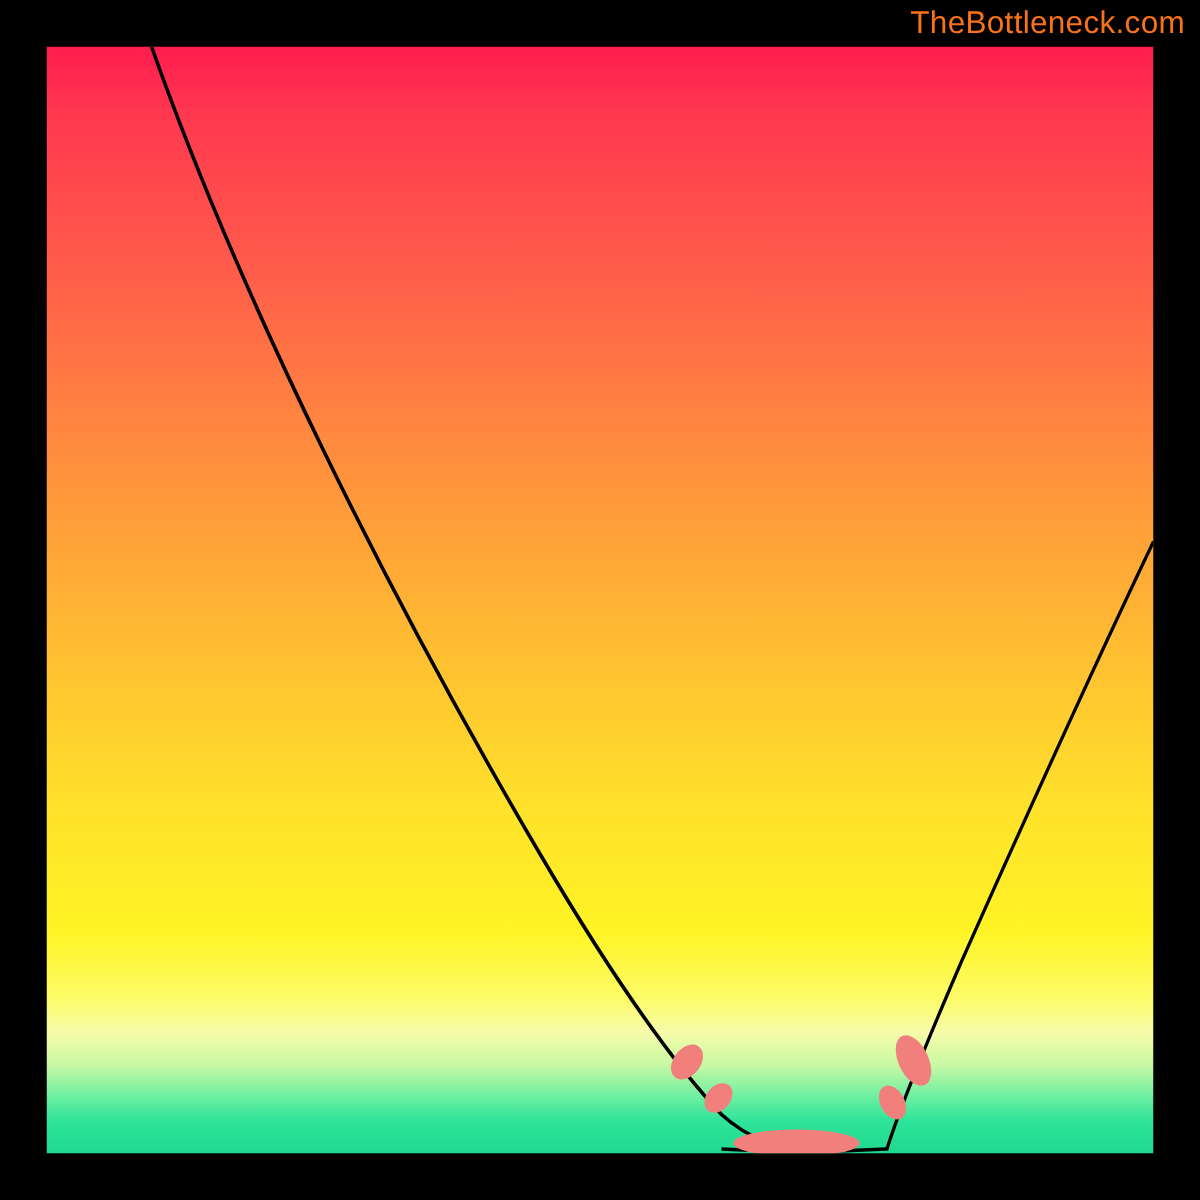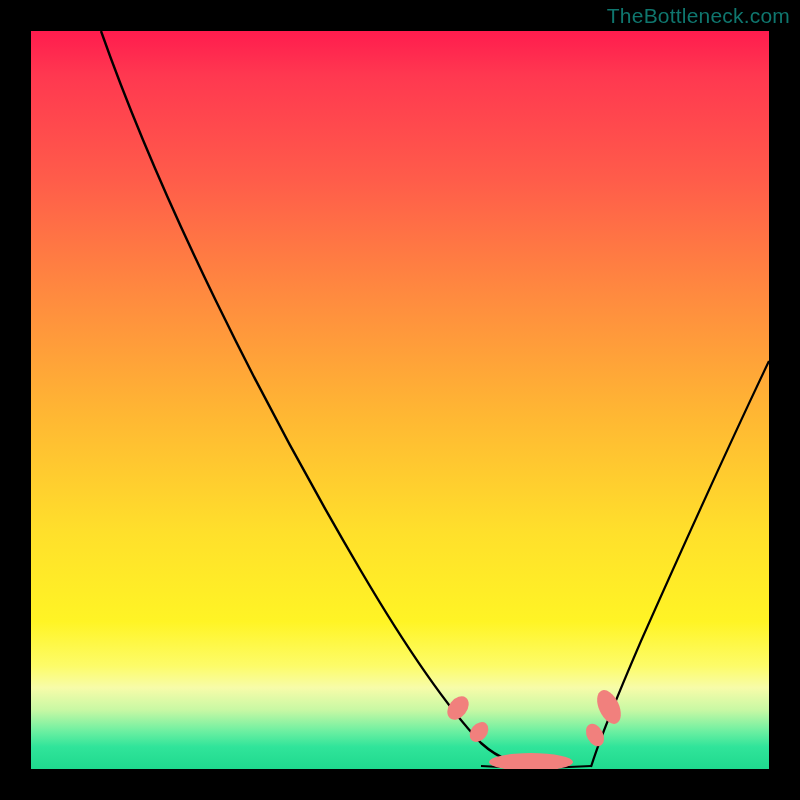--- a/index.html
+++ b/index.html
@@ -47,21 +47,21 @@
     );
   }
   svg.curves {
     position: absolute;
     inset: 0;
   }
   .watermark {
     position: absolute;
     top: 4px;
     right: 10px;
-    color: #0f766e;
+    color: #f97316;
     font-size: 21px;
     font-weight: 400;
     letter-spacing: 0.2px;
     user-select: none;
   }
 </style>
 </head>
 <body>
 
 <div class="stage">

